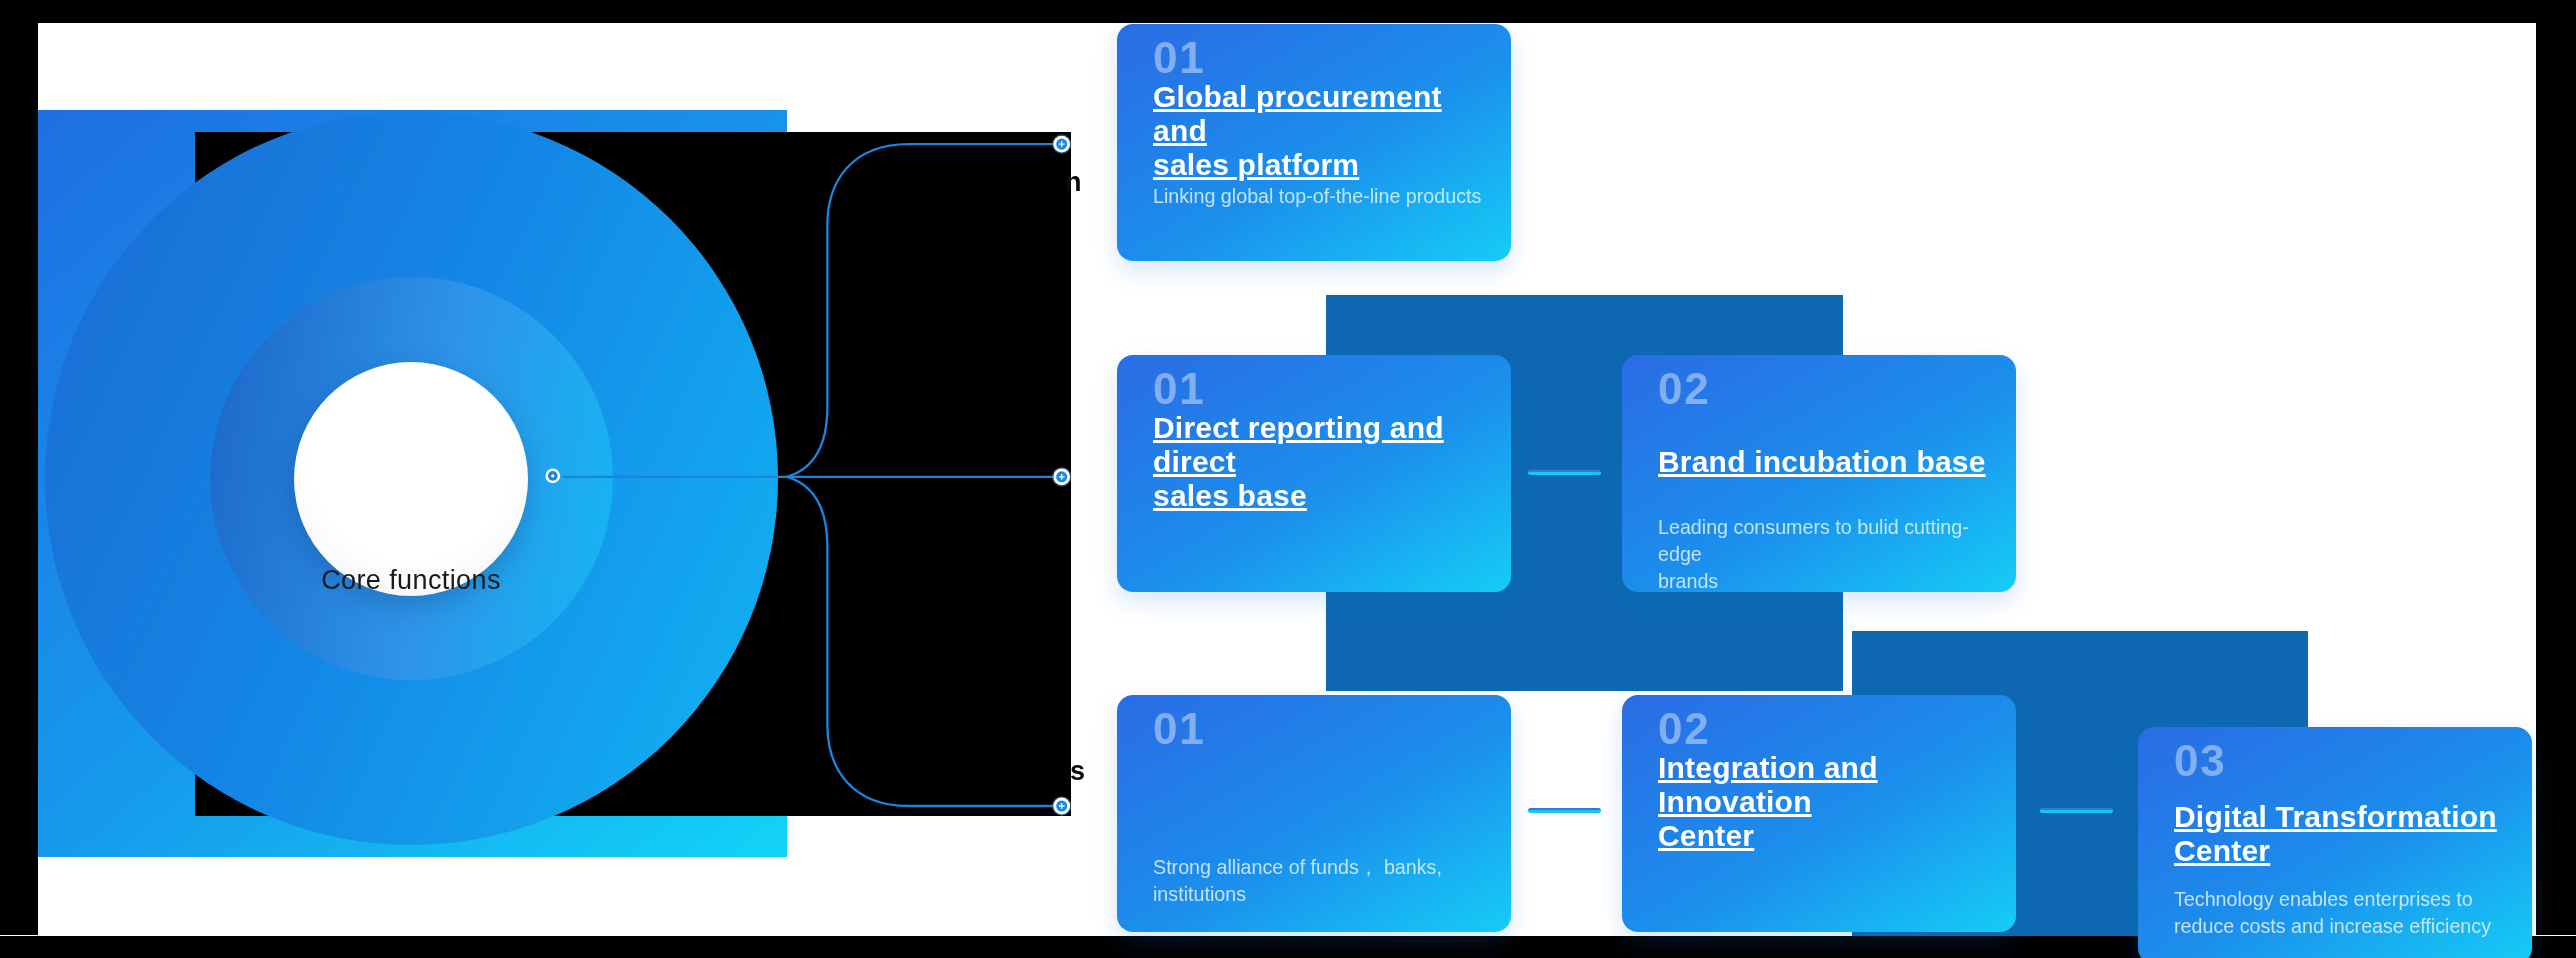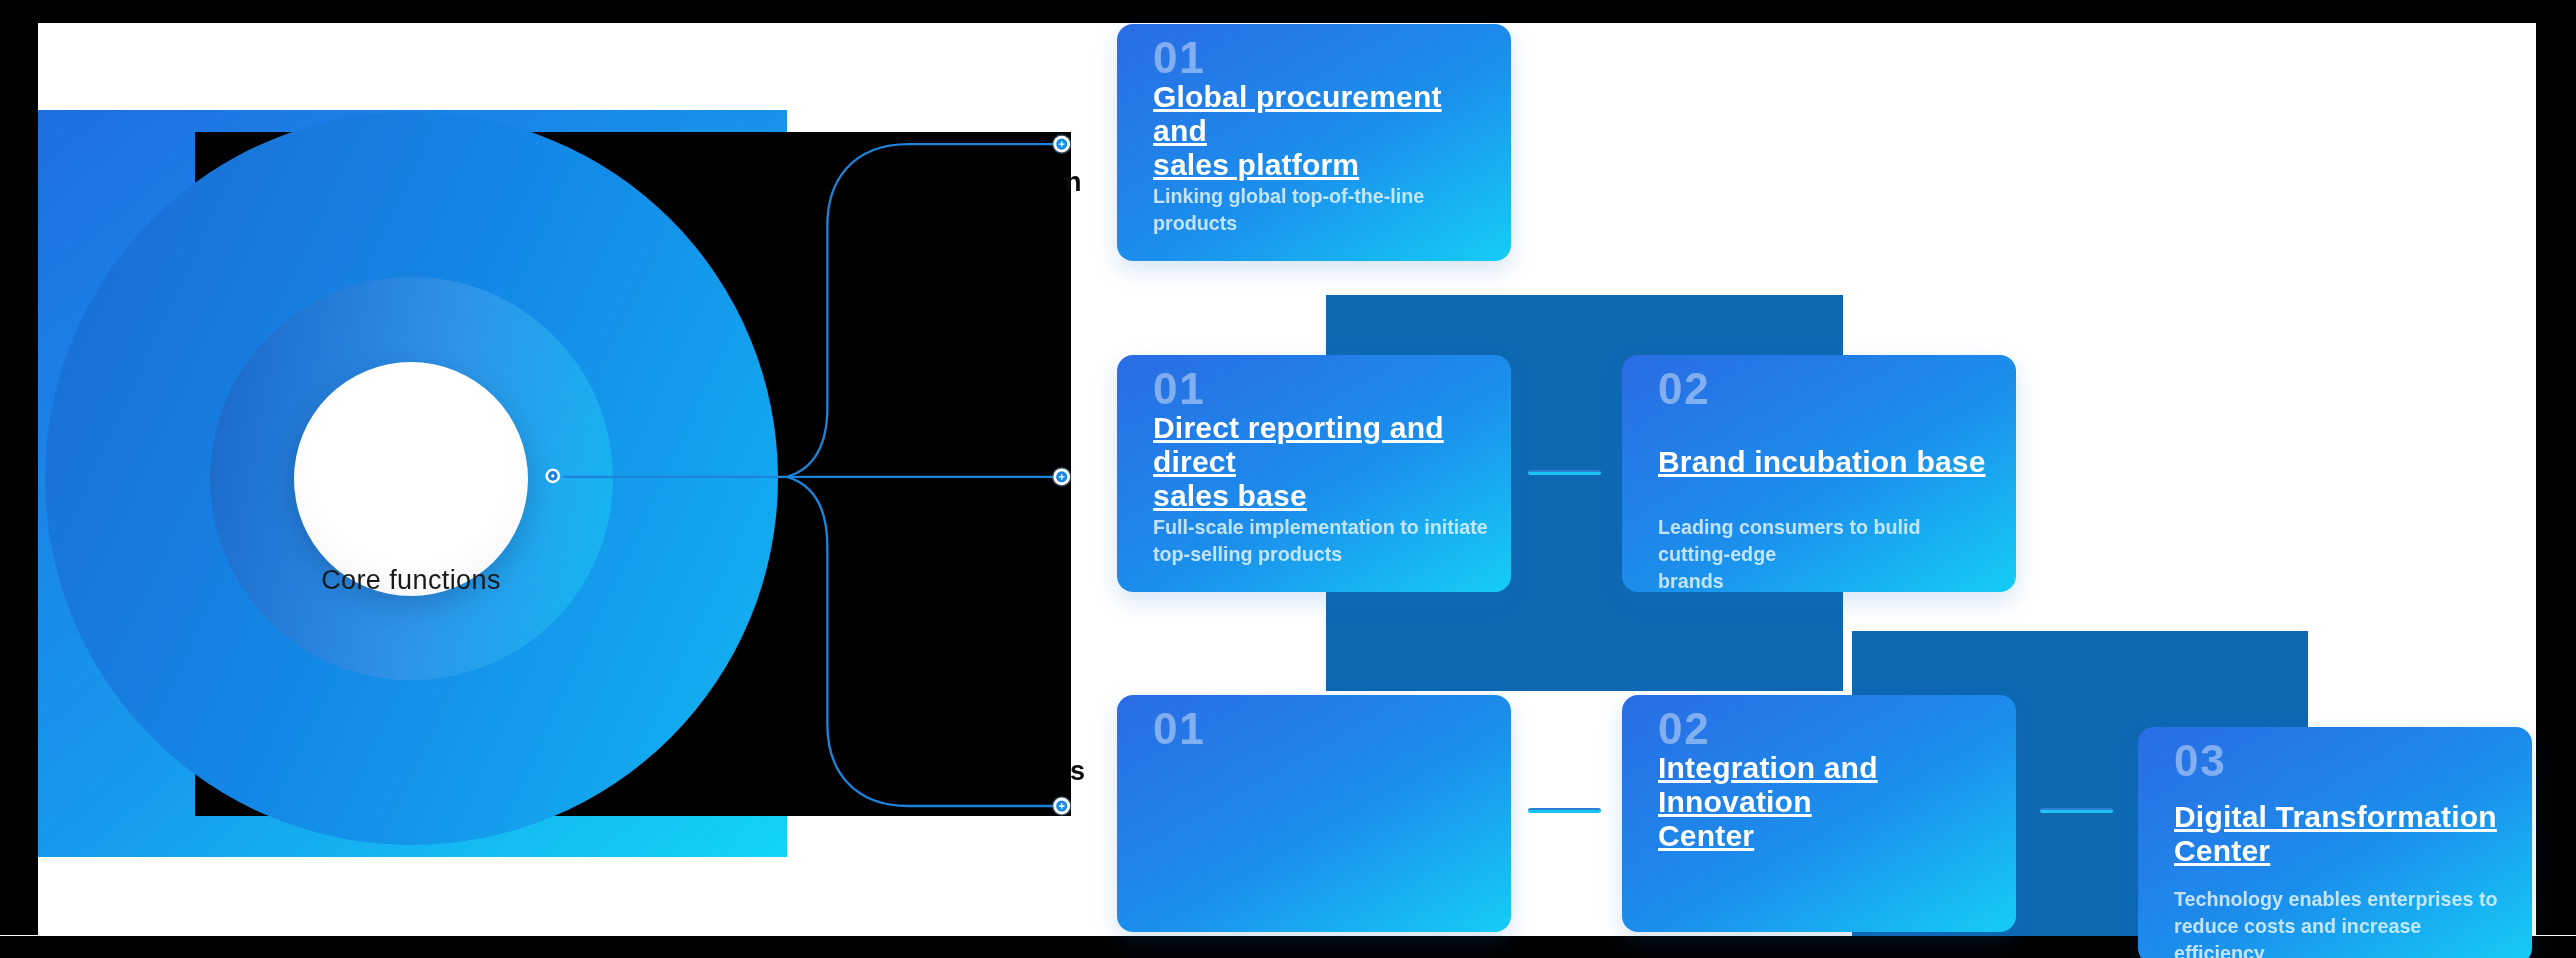--- a/index.html
+++ b/index.html
@@ -63,21 +63,21 @@
     font-size:44px;font-weight:700;color:rgba(255,255,255,.42);letter-spacing:1.8px;
   }
   .card h3{
     position:absolute;left:36px;right:25px;top:66px;height:82px;margin:0;
     display:flex;align-items:center;
     font-size:30px;line-height:34px;font-weight:700;color:#ffffff;
     white-space:pre-line;letter-spacing:0.2px;text-decoration:underline;
   }
   .card p{
     position:absolute;left:36px;right:23px;top:159px;margin:0;
-    font-size:19.7px;line-height:27px;font-weight:700;color:rgba(223,242,255,.85);
+    font-size:19.7px;line-height:27px;font-weight:400;color:rgba(223,242,255,.85);
     white-space:pre-line;
   }
   .card-a{left:1117px;top:24px;}
   .card-b{left:1117px;top:355px;}
   .card-c{left:1622px;top:355px;}
   .card-d{left:1117px;top:695px;}
   .card-e{left:1622px;top:695px;}
   .card-f{left:2138px;top:727px;}
 
   
@@ -147,31 +147,31 @@
 <div class="card card-a">
   <p class="num">01</p>
   <h3>Global procurement and
 sales platform</h3>
   <p>Linking global top-of-the-line products</p>
 </div>
 <div class="card card-b">
   <p class="num">01</p>
   <h3>Direct reporting and direct
 sales base</h3>
-  <p>Full-scale implementation to initiate
-top-selling  products</p>
 </div>
 <div class="card card-c">
   <p class="num">02</p>
   <h3>Brand incubation base</h3>
   <p>Leading consumers to bulid cutting-edge
 brands</p>
 </div>
 <div class="card card-d">
   <p class="num">01</p>
+  <p>Strong alliance of funds，  banks,
+institutions</p>
 </div>
 <div class="card card-e">
   <p class="num">02</p>
   <h3>Integration and Innovation
 Center</h3>
 </div>
 <div class="card card-f">
   <p class="num">03</p>
   <h3>Digital Transformation
 Center</h3>

